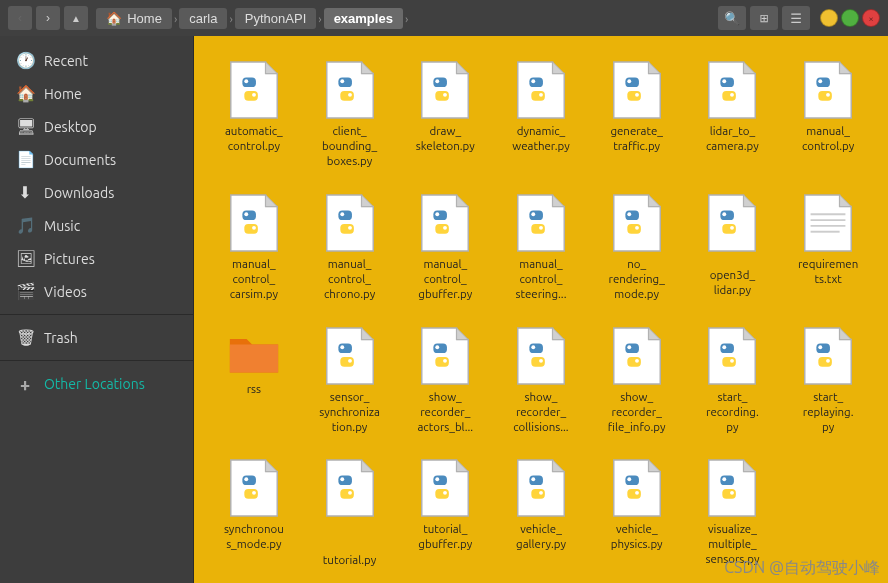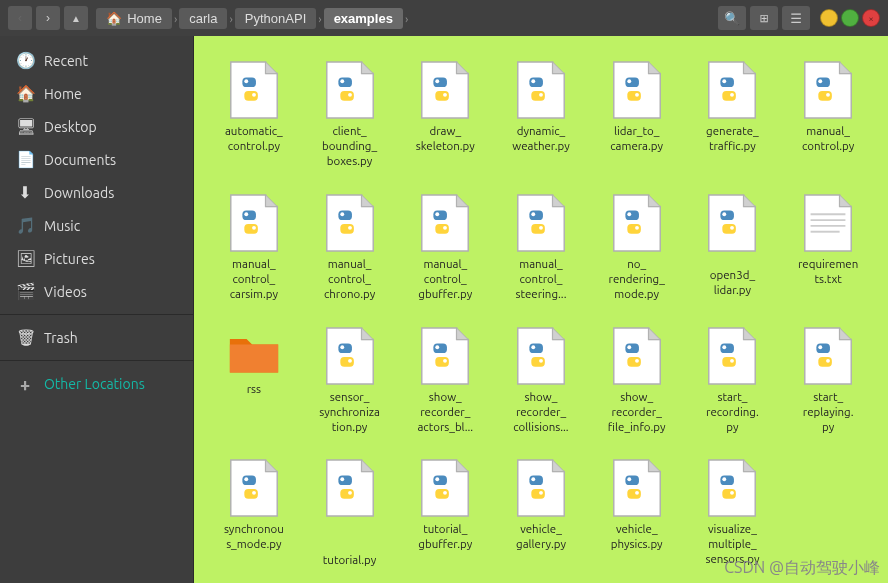--- a/index.html
+++ b/index.html
@@ -143,21 +143,21 @@
     }
     .sidebar-divider {
       height: 1px;
       background: #2a2a2a;
       margin: 6px 0;
     }
 
     
     .file-area {
       flex: 1;
-      background: #bef264;
+      background: #eab308;
       overflow-y: auto;
       padding: 16px;
     }
     .file-grid {
       display: grid;
       grid-template-columns: repeat(7, 1fr);
       gap: 8px;
       align-content: start;
     }
     .file-item {
@@ -388,42 +388,42 @@
     <g transform="translate(10, 18)">
 
       <path d="M16,0 C10,0 6,3 6,8 L6,12 L18,12 L18,14 L4,14 C1,14 0,16 0,20 C0,24 1,26 4,26 L8,26 L8,22 L6,22 L6,20 L14,20 L14,26 L6,26" fill="none" stroke="none"></path>
 
       <rect x="4" y="0" width="14" height="10" rx="4" fill="#4B8BBE"></rect>
       <rect x="6" y="2" width="4" height="4" rx="2" fill="white"></rect>
       <rect x="6" y="14" width="14" height="10" rx="4" fill="#FFD43B"></rect>
       <rect x="14" y="16" width="4" height="4" rx="2" fill="white"></rect>
     </g>
   </svg></div>
+          <div class="file-name" style="white-space: pre-line;">generate_
+traffic.py</div>
+        </div>
+        <div class="file-item">
+          <div class="file-icon"><svg viewBox="0 0 52 62" xmlns="http://www.w3.org/2000/svg">
+
+    <polygon points="2,2 38,2 38,14 50,14 50,60 2,60" fill="white" stroke="#b0b0b0" stroke-width="1.5"></polygon>
+
+    <polygon points="38,2 50,14 38,14" fill="#d0d0d0" stroke="#b0b0b0" stroke-width="1"></polygon>
+
+    <g transform="translate(10, 18)">
+
+      <path d="M16,0 C10,0 6,3 6,8 L6,12 L18,12 L18,14 L4,14 C1,14 0,16 0,20 C0,24 1,26 4,26 L8,26 L8,22 L6,22 L6,20 L14,20 L14,26 L6,26" fill="none" stroke="none"></path>
+
+      <rect x="4" y="0" width="14" height="10" rx="4" fill="#4B8BBE"></rect>
+      <rect x="6" y="2" width="4" height="4" rx="2" fill="white"></rect>
+      <rect x="6" y="14" width="14" height="10" rx="4" fill="#FFD43B"></rect>
+      <rect x="14" y="16" width="4" height="4" rx="2" fill="white"></rect>
+    </g>
+  </svg></div>
           <div class="file-name" style="white-space: pre-line;">lidar_to_
 camera.py</div>
-        </div>
-        <div class="file-item">
-          <div class="file-icon"><svg viewBox="0 0 52 62" xmlns="http://www.w3.org/2000/svg">
-
-    <polygon points="2,2 38,2 38,14 50,14 50,60 2,60" fill="white" stroke="#b0b0b0" stroke-width="1.5"></polygon>
-
-    <polygon points="38,2 50,14 38,14" fill="#d0d0d0" stroke="#b0b0b0" stroke-width="1"></polygon>
-
-    <g transform="translate(10, 18)">
-
-      <path d="M16,0 C10,0 6,3 6,8 L6,12 L18,12 L18,14 L4,14 C1,14 0,16 0,20 C0,24 1,26 4,26 L8,26 L8,22 L6,22 L6,20 L14,20 L14,26 L6,26" fill="none" stroke="none"></path>
-
-      <rect x="4" y="0" width="14" height="10" rx="4" fill="#4B8BBE"></rect>
-      <rect x="6" y="2" width="4" height="4" rx="2" fill="white"></rect>
-      <rect x="6" y="14" width="14" height="10" rx="4" fill="#FFD43B"></rect>
-      <rect x="14" y="16" width="4" height="4" rx="2" fill="white"></rect>
-    </g>
-  </svg></div>
-          <div class="file-name" style="white-space: pre-line;">generate_
-traffic.py</div>
         </div>
         <div class="file-item">
           <div class="file-icon"><svg viewBox="0 0 52 62" xmlns="http://www.w3.org/2000/svg">
 
     <polygon points="2,2 38,2 38,14 50,14 50,60 2,60" fill="white" stroke="#b0b0b0" stroke-width="1.5"></polygon>
 
     <polygon points="38,2 50,14 38,14" fill="#d0d0d0" stroke="#b0b0b0" stroke-width="1"></polygon>
 
     <g transform="translate(10, 18)">
 

